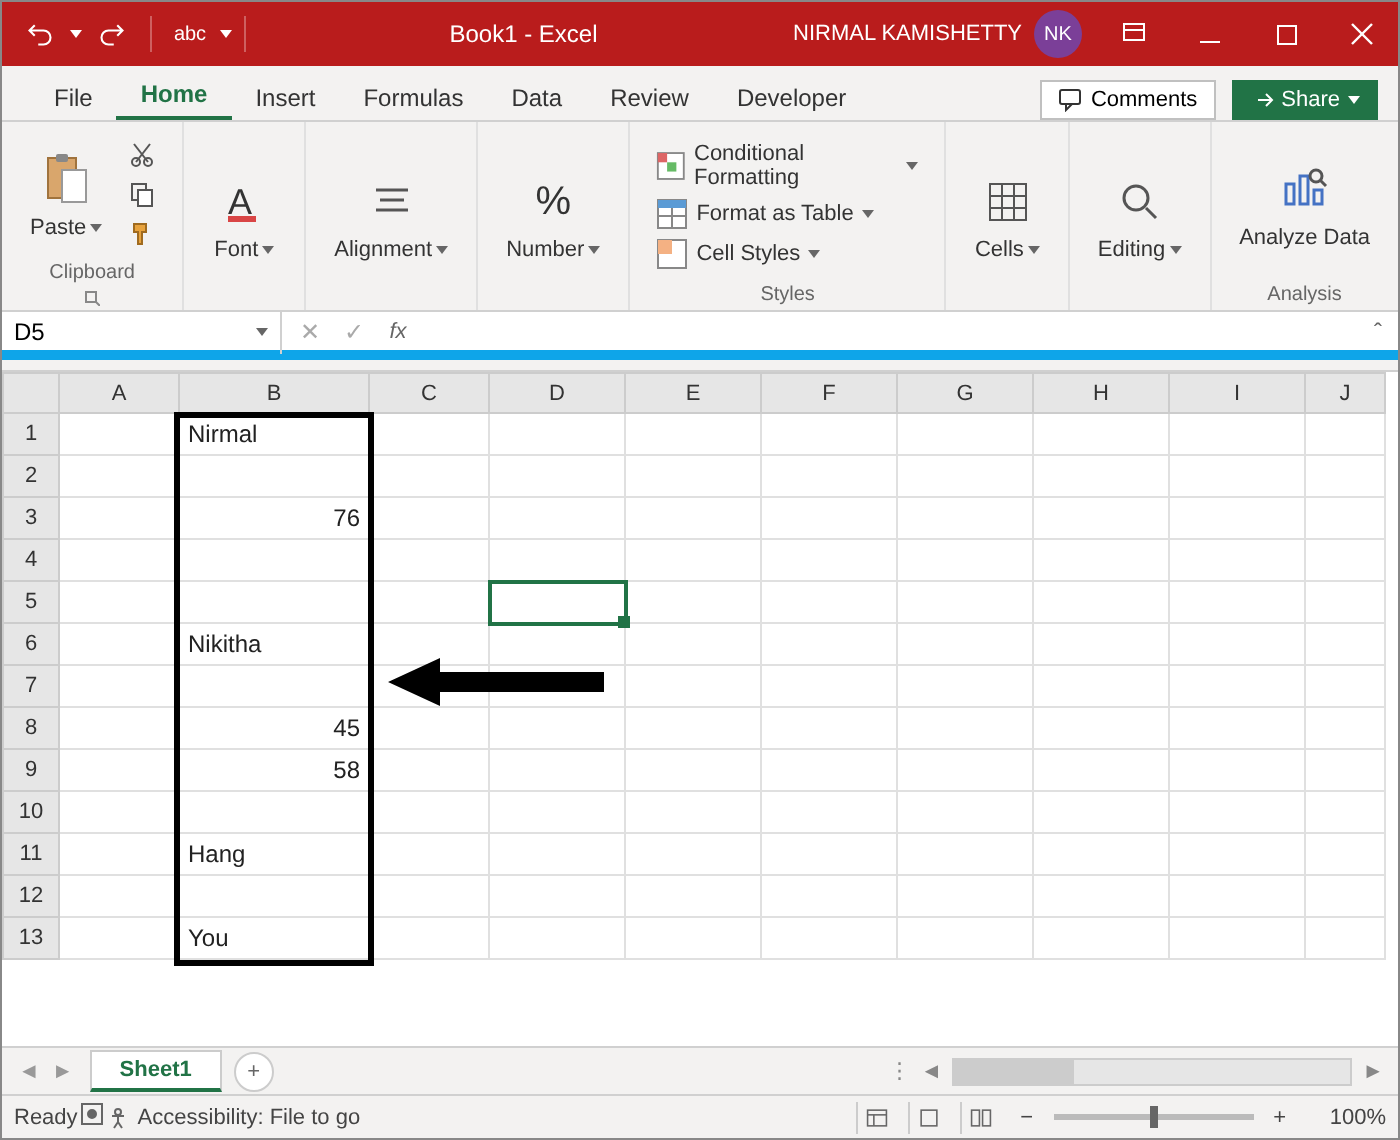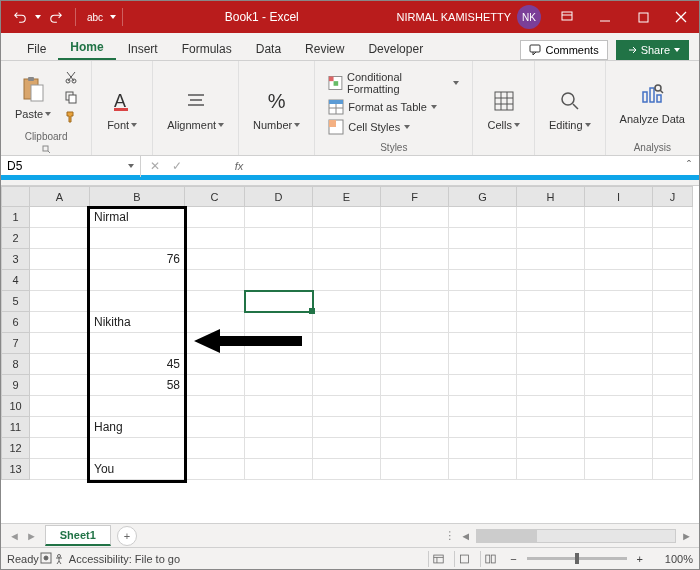--- a/index.html
+++ b/index.html
@@ -29,21 +29,21 @@
 .lg-btn .icon-box { width: 32px; height: 32px; display: flex; align-items: center; justify-content: center; }
 .lg-btn .label-row { display: flex; align-items: center; gap: 2px; }
 .styles-body { display: flex; flex-direction: column; gap: 2px; font-size: 11px; color: #333; }
 .styles-body .row { display: flex; align-items: center; gap: 4px; padding: 1px 3px; cursor: pointer; }
 .paste-side { display: flex; flex-direction: column; gap: 2px; }
 .paste-side .sm-btn { width: 20px; height: 18px; display: flex; align-items: center; justify-content: center; cursor: pointer; }
 .formula-bar { height: 24px; background: #fff; border-bottom: 5px solid #0ea5e9; display: flex; align-items: center; font-size: 12px; }
 .name-box { width: 140px; height: 22px; border-right: 1px solid #d0d0d0; padding: 0 6px; display: flex; align-items: center; justify-content: space-between; }
 .fb-btns { display: flex; align-items: center; gap: 2px; padding: 0 4px; color: #aaa; }
 .fb-btns span { width: 20px; text-align: center; cursor: pointer; }
-.fx-label { font-style: italic; color: #666; font-size: 11px; margin-left: 40px; }
+.fx-label { font-style: italic; color: #666; font-size: 11px; }
 .fb-input { flex: 1; padding: 0 6px; }
 .collapse-caret { width: 20px; text-align: center; color: #666; cursor: pointer; }
 .grid-area { flex: 1; background: #fff; position: relative; overflow: hidden; display: flex; flex-direction: column; }
 .grid-table { border-collapse: collapse; table-layout: fixed; }
 .col-header th { background: #e6e6e6; border: 1px solid #ccc; font-weight: normal; font-size: 11px; color: #333; height: 20px; }
 .col-header th:first-child { width: 28px; background: #e6e6e6; border: 1px solid #ccc; }
 .row-header { background: #e6e6e6; border: 1px solid #ccc; font-size: 11px; color: #333; text-align: center; width: 28px; height: 21px; }
 .cell { border: 1px solid #e0e0e0; font-size: 12px; padding: 0 4px; height: 21px; color: #222; background: white; text-align: left; }
 .cell.num { text-align: right; }
 .selected-cell { outline: 2px solid #217346; outline-offset: -1px; position: relative; }

